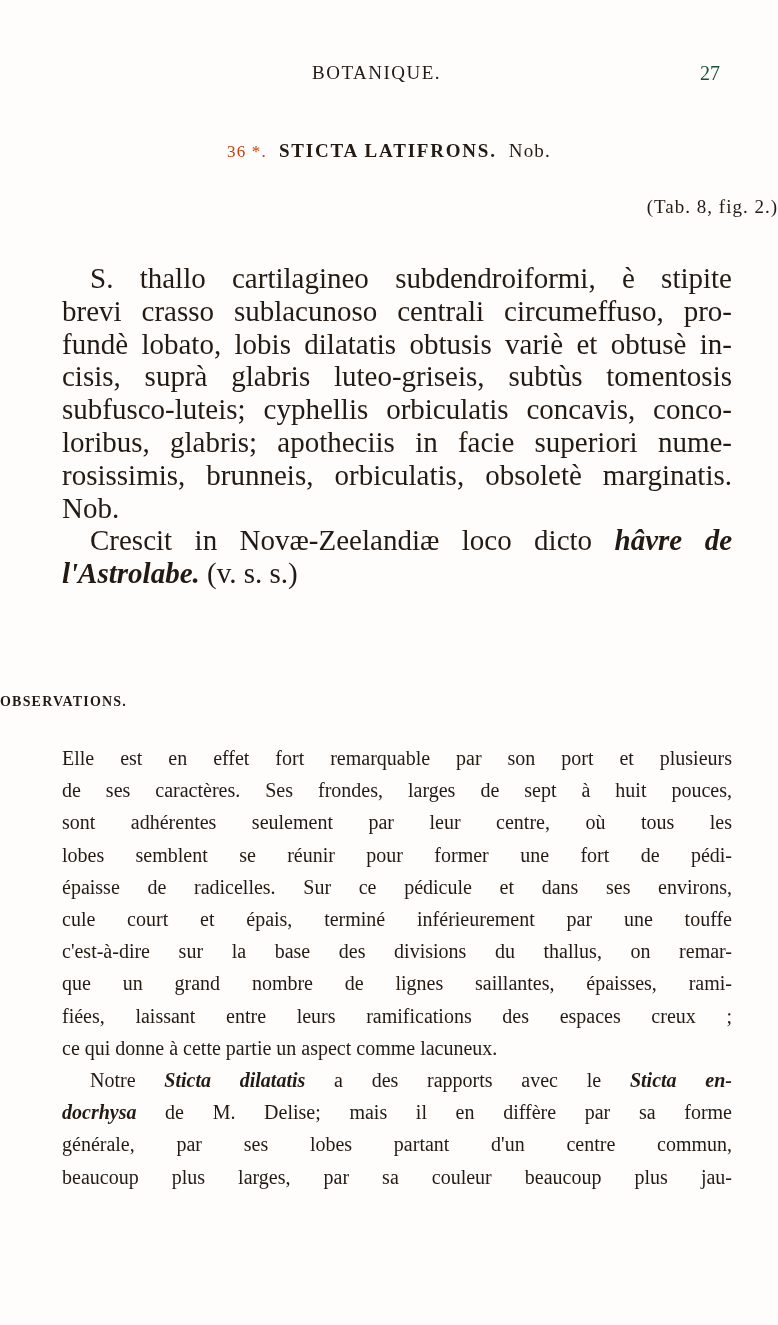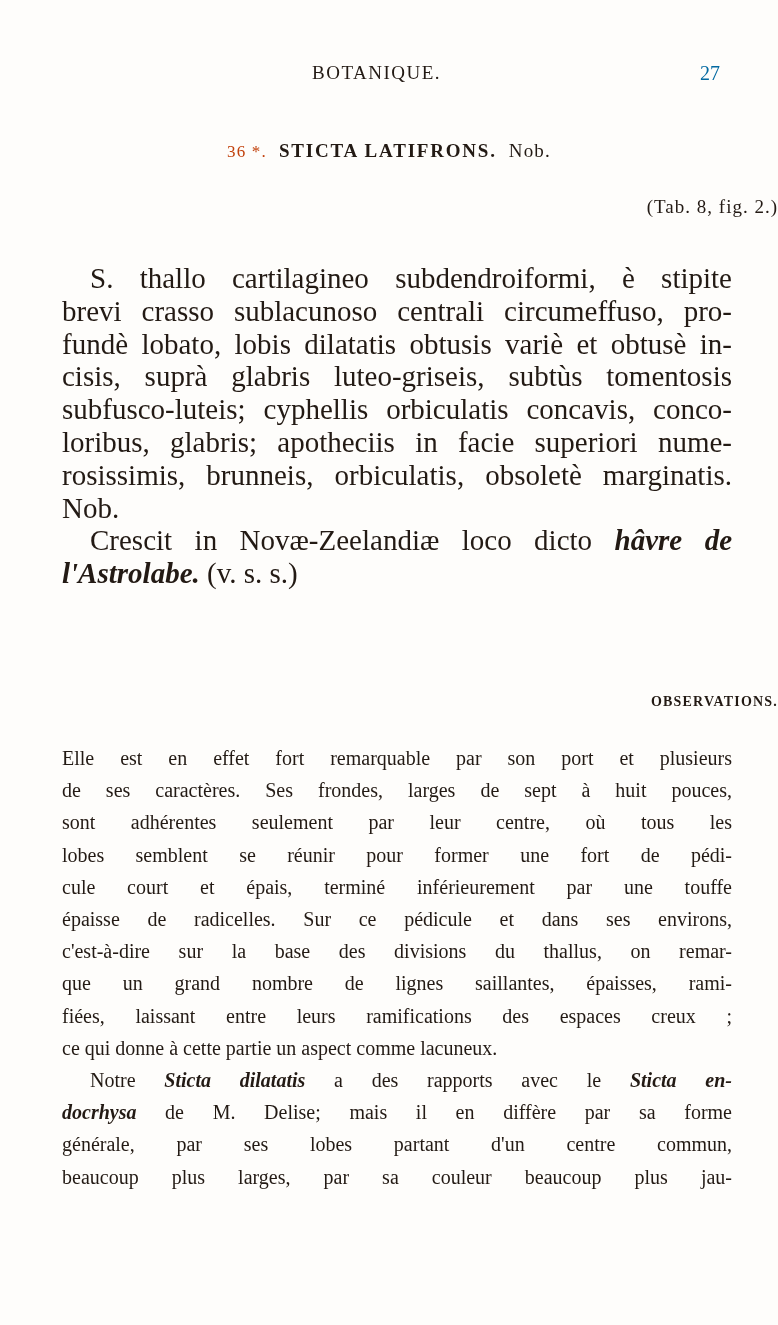--- a/index.html
+++ b/index.html
@@ -9,42 +9,42 @@
     font-family: "Liberation Serif", "DejaVu Serif", serif;
     color: #231a14;
     position: relative;
   }
   .page { position: absolute; left: 0; top: 0; width: 718px; height: 1325px; }
   .running-head { position: absolute; top: 62px; left: 0; width: 778px; height: 30px; }
   .running-title {
     position: absolute; left: 312px; top: 0;
     font-size: 19px; letter-spacing: 1.5px;
   }
-  .page-number { position: absolute; left: 700px; top: 0; font-size: 20px; color: #0369a1; }
+  .page-number { position: absolute; left: 700px; top: 0; font-size: 20px; color: #14532d; }
   .species-heading {
     position: absolute; top: 140px; left: 0; width: 778px; text-align: center;
     font-size: 19px; letter-spacing: 1.2px;
   }
   .species-heading .num { color: #c2410c; font-size: 17px; margin-right: 6px; }
   .species-heading .name { font-weight: bold; letter-spacing: 1.8px; }
   .species-heading .auth { margin-left: 6px; }
   .tab-ref {
     position: absolute; top: 196px; left: 0; width: 778px; text-align: right;
     font-size: 19px; letter-spacing: 1px;
   }
   .text-block {
     position: absolute; left: 62px; width: 670px;
     text-align: justify; text-align-last: auto;
   }
   .diagnosis { top: 262px; font-size: 29px; line-height: 32.8px; }
   .diagnosis .line, .obs .line { display: block; text-align: justify; text-align-last: justify; white-space: nowrap; }
   .diagnosis .line.last, .obs .line.last { text-align-last: left; }
   .indent { padding-left: 28px; }
   .obs-heading {
-    position: absolute; top: 694px; left: 0; width: 778px; text-align: right;
+    position: absolute; top: 694px; left: 0; width: 778px; text-align: left;
     font-size: 14px; letter-spacing: 1.2px; font-weight: bold;
   }
   .obs { top: 742px; font-size: 20px; line-height: 32.2px; }
   i { font-style: italic; font-weight: bold; }
 </style>
 </head>
 <body>
 
 <div class="page">
 
@@ -74,22 +74,22 @@
     <span class="line last"><i>l'Astrolabe.</i><span> (v. s. s.)</span></span>
   </div>
 
   <div class="obs-heading">OBSERVATIONS.</div>
 
   <div class="text-block obs">
     <span class="line">Elle est en effet fort remarquable par son port et plusieurs</span>
     <span class="line">de ses caractères. Ses frondes, larges de sept à huit pouces,</span>
     <span class="line">sont adhérentes seulement par leur centre, où tous les</span>
     <span class="line">lobes semblent se réunir pour former une fort de pédi-</span>
+    <span class="line">épaisse de radicelles. Sur ce pédicule et dans ses environs,</span>
     <span class="line">cule court et épais, terminé inférieurement par une touffe</span>
-    <span class="line">épaisse de radicelles. Sur ce pédicule et dans ses environs,</span>
     <span class="line">c'est-à-dire sur la base des divisions du thallus, on remar-</span>
     <span class="line">que un grand nombre de lignes saillantes, épaisses, rami-</span>
     <span class="line">fiées, laissant entre leurs ramifications des espaces creux ;</span>
     <span class="line last">ce qui donne à cette partie un aspect comme lacuneux.</span>
     <span class="line indent"><span>Notre </span><i>Sticta dilatatis</i><span> a des rapports avec le </span><i>Sticta en-</i></span>
     <span class="line"><i>docrhysa</i><span> de M. Delise; mais il en diffère par sa forme</span></span>
     <span class="line">générale, par ses lobes partant d'un centre commun,</span>
     <span class="line">beaucoup plus larges, par sa couleur beaucoup plus jau-</span>
   </div>
 

